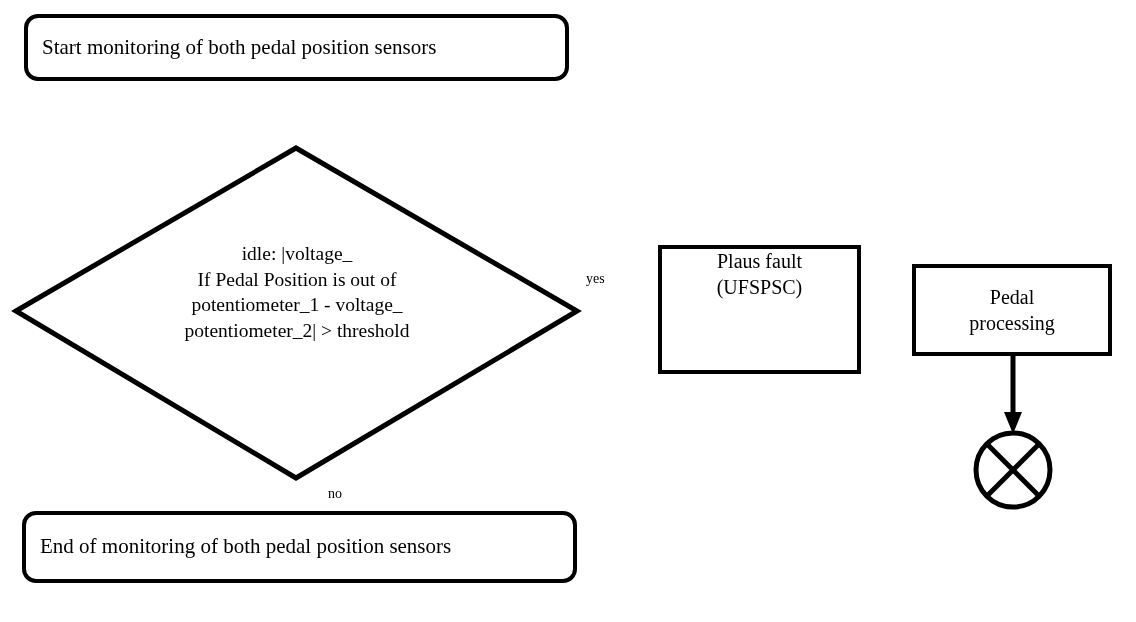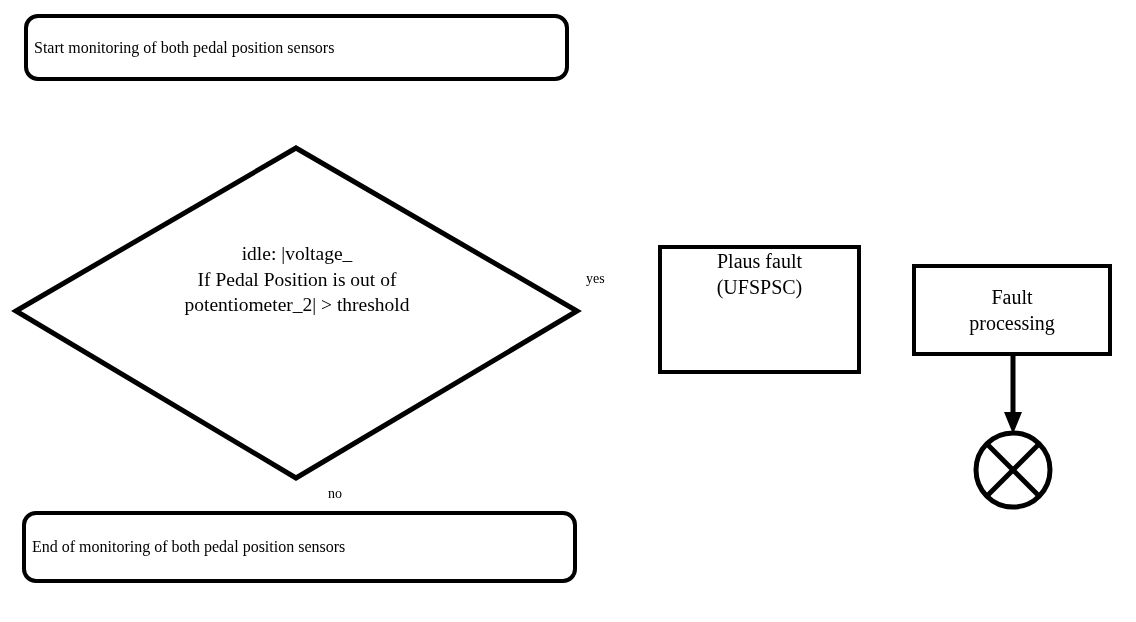--- a/index.html
+++ b/index.html
@@ -22,24 +22,24 @@
     position: absolute;
     box-sizing: border-box;
     border: 4px solid #000000;
     border-radius: 14px;
     background: #ffffff;
     display: flex;
     align-items: center;
     justify-content: flex-start;
   }
   .term-box .label {
-    font-size: 16px;
+    font-size: 21px;
     line-height: 1.1;
     white-space: nowrap;
-    padding-left: 6px;
+    padding-left: 14px;
   }
 
   #start-box {
     left: 24px;
     top: 14px;
     width: 545px;
     height: 67px;
   }
   #end-box {
     left: 22px;
@@ -160,38 +160,39 @@
     <span class="label">Start monitoring of both pedal position sensors</span>
   </div>
 
   <div id="decision">
     <svg viewBox="0 0 567 336">
       <polygon points="3,166 283,3 564,166 283,333" fill="#ffffff" stroke="#000000" stroke-width="5" stroke-linejoin="miter"></polygon>
     </svg>
     <div class="diamond-text">
       <span class="tl">idle: |voltage_</span>
       <span class="tl">If Pedal Position is out of</span>
+      <span class="tl">potentiometer_1 - voltage_</span>
       <span class="tl">potentiometer_2| &gt; threshold</span>
     </div>
   </div>
 
   <div class="branch-label" id="yes-label">yes</div>
 
   <div class="branch-label" id="no-label">no</div>
 
   <div class="proc-box" id="plaus-box">
     <span class="label">
       <span class="tl">Plaus fault</span>
       <span class="tl">(UFSPSC)</span>
     </span>
   </div>
 
   <div class="proc-box" id="faultproc-box">
     <span class="label">
-      <span class="tl">Fault</span>
+      <span class="tl">Pedal</span>
       <span class="tl">processing</span>
     </span>
   </div>
 
   <svg id="fault-arrow" viewBox="0 0 46 86">
     <line x1="23" y1="0" x2="23" y2="68" stroke="#000000" stroke-width="5"></line>
     <polygon points="23,82 14,60 32,60" fill="#000000"></polygon>
   </svg>
 
   <svg id="circle-x" viewBox="0 0 82 82">

